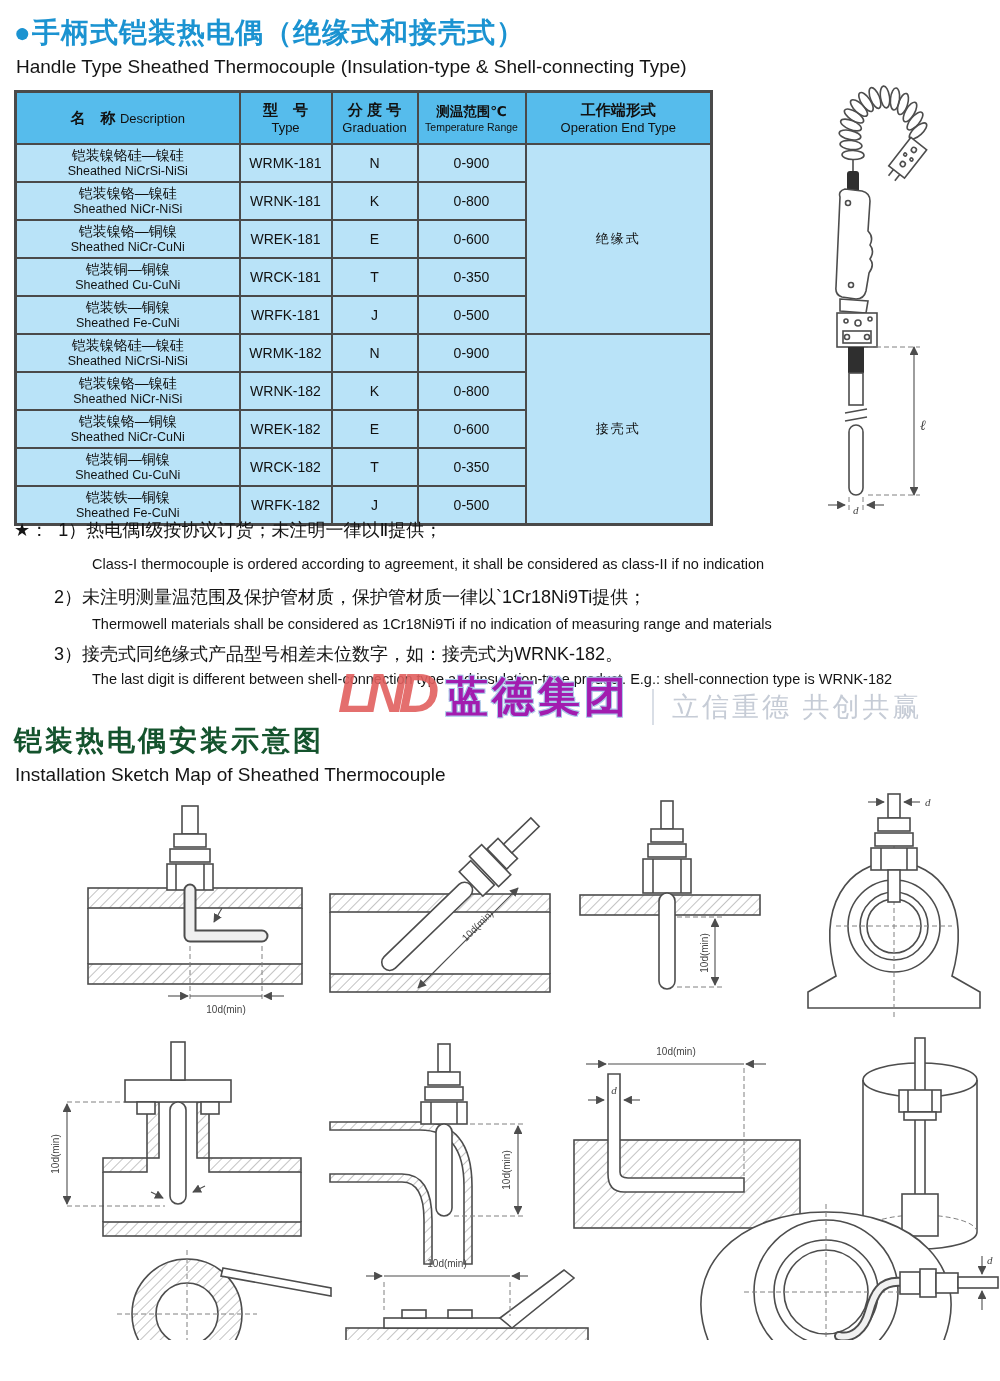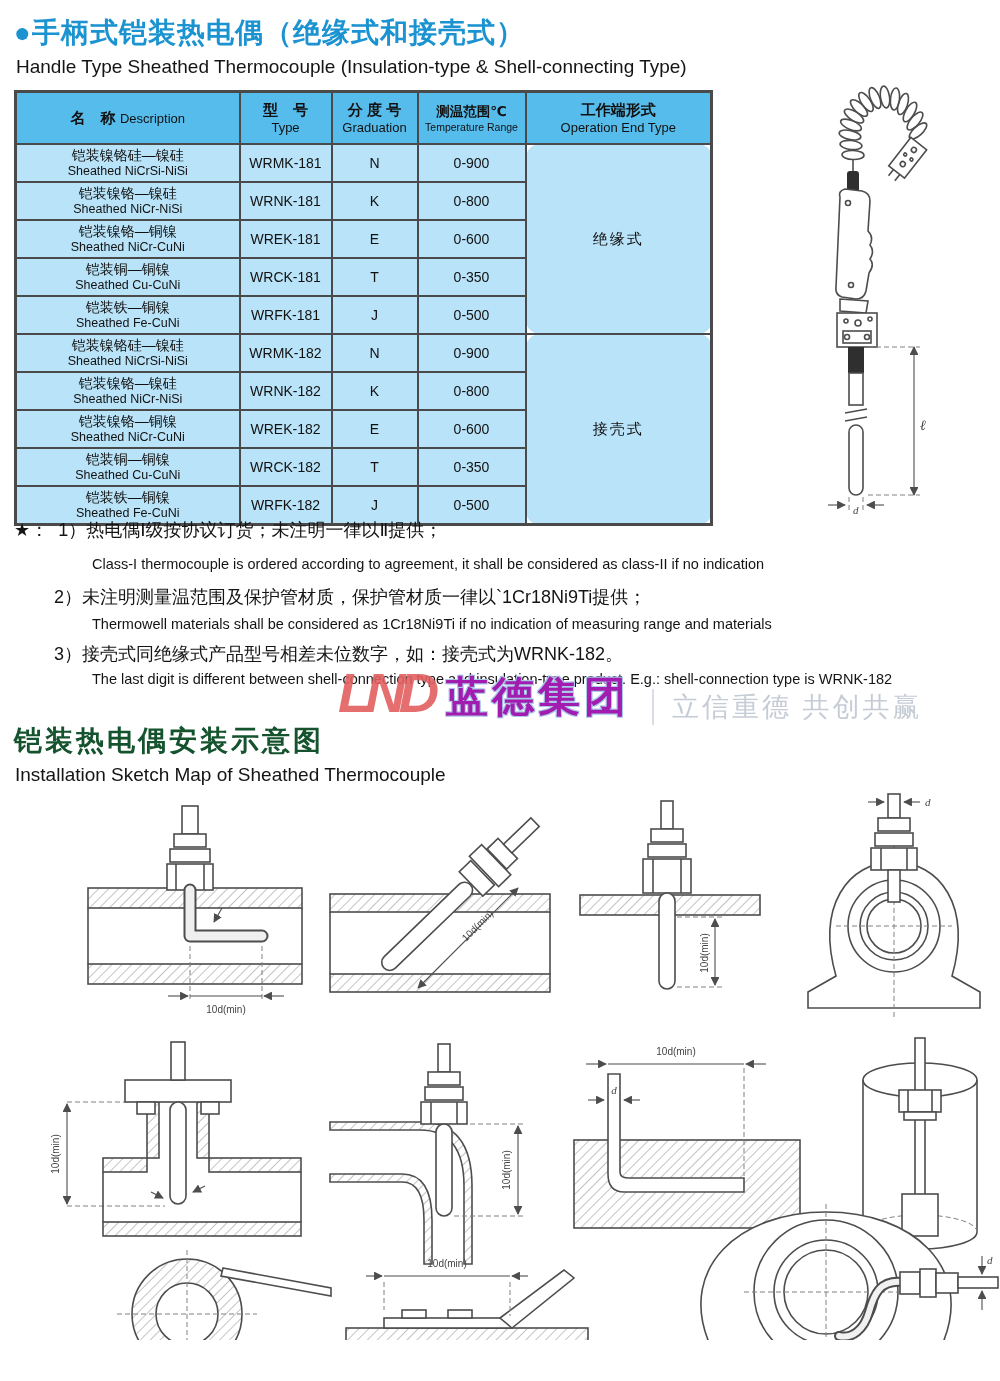--- a/index.html
+++ b/index.html
@@ -16,21 +16,21 @@
   .spec-table{position:absolute;left:14px;top:90px;border-collapse:collapse;table-layout:fixed;width:696px;border:3px solid #4a4a4a;}
   .spec-table th,.spec-table td{border:2px solid #4a4a4a;text-align:center;vertical-align:middle;padding:0;}
   .spec-table thead th{background:#56bcec;height:50px;}
   .spec-table tbody td{background:#b9e3f8;height:36px;text-align:center;}
   .hz{font-size:15px;font-weight:bold;color:#111;}
   .he{font-size:13px;font-weight:normal;color:#111;}
   .he-small{font-size:10.5px;font-weight:normal;color:#111;}
   .nz{font-size:14px;color:#111;line-height:17px;}
   .ne{font-size:12.5px;color:#111;line-height:15px;}
   .cv{font-size:14px;color:#111;}
-  .op-cell{font-size:15px;color:#111;letter-spacing:2px;border-radius:14px;}
+  .op-cell{font-size:13px;color:#111;letter-spacing:2px;}
 
   
   .notes{position:absolute;left:14px;top:516px;width:975px;}
   .note-zh{font-size:18px;line-height:28px;color:#141414;padding-left:40px;}
   .note-en{font-size:14.5px;line-height:22px;color:#141414;padding-left:78px;}
   .note-first{display:flex;padding-left:0;gap:10px;}
   .star{font-size:18px;color:#141414;}
   .mt9{margin-top:9px}.mt8{margin-top:8px}.mt2{margin-top:2px}.mt5{margin-top:5px}
 
   

